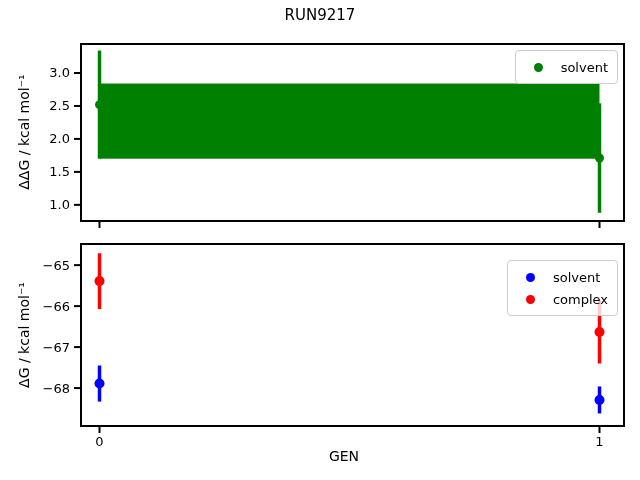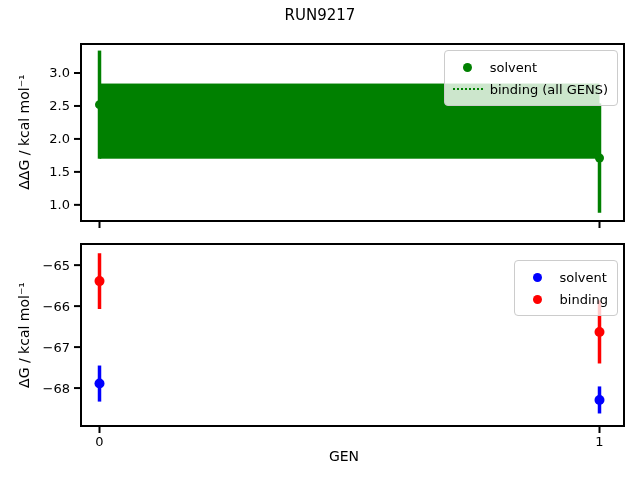--- a/index.html
+++ b/index.html
@@ -145,36 +145,30 @@
 
   <div class="xlabel">GEN</div>
 
   <div id="legend-top" class="legend">
     <div class="legend-row">
       <span class="lmark">
         <span class="dot" style="background: rgb(0, 128, 0);"></span>
       </span>
       <span class="llabel">solvent</span>
     </div>
-    <div class="legend-row">
-      <span class="lmark">
-        <span class="dotted-line" style="border-color: rgb(0, 128, 0);"></span>
-      </span>
-      <span class="llabel">binding (all GENS)</span>
-    </div>
   </div>
 
   <div id="legend-bottom" class="legend">
     <div class="legend-row">
       <span class="lmark">
         <span class="dot" style="background: rgb(0, 0, 255);"></span>
       </span>
       <span class="llabel">solvent</span>
     </div>
     <div class="legend-row">
       <span class="lmark">
         <span class="dot" style="background: rgb(255, 0, 0);"></span>
       </span>
-      <span class="llabel">binding</span>
+      <span class="llabel">complex</span>
     </div>
   </div>
 
 </div>
 
 </body></html>

